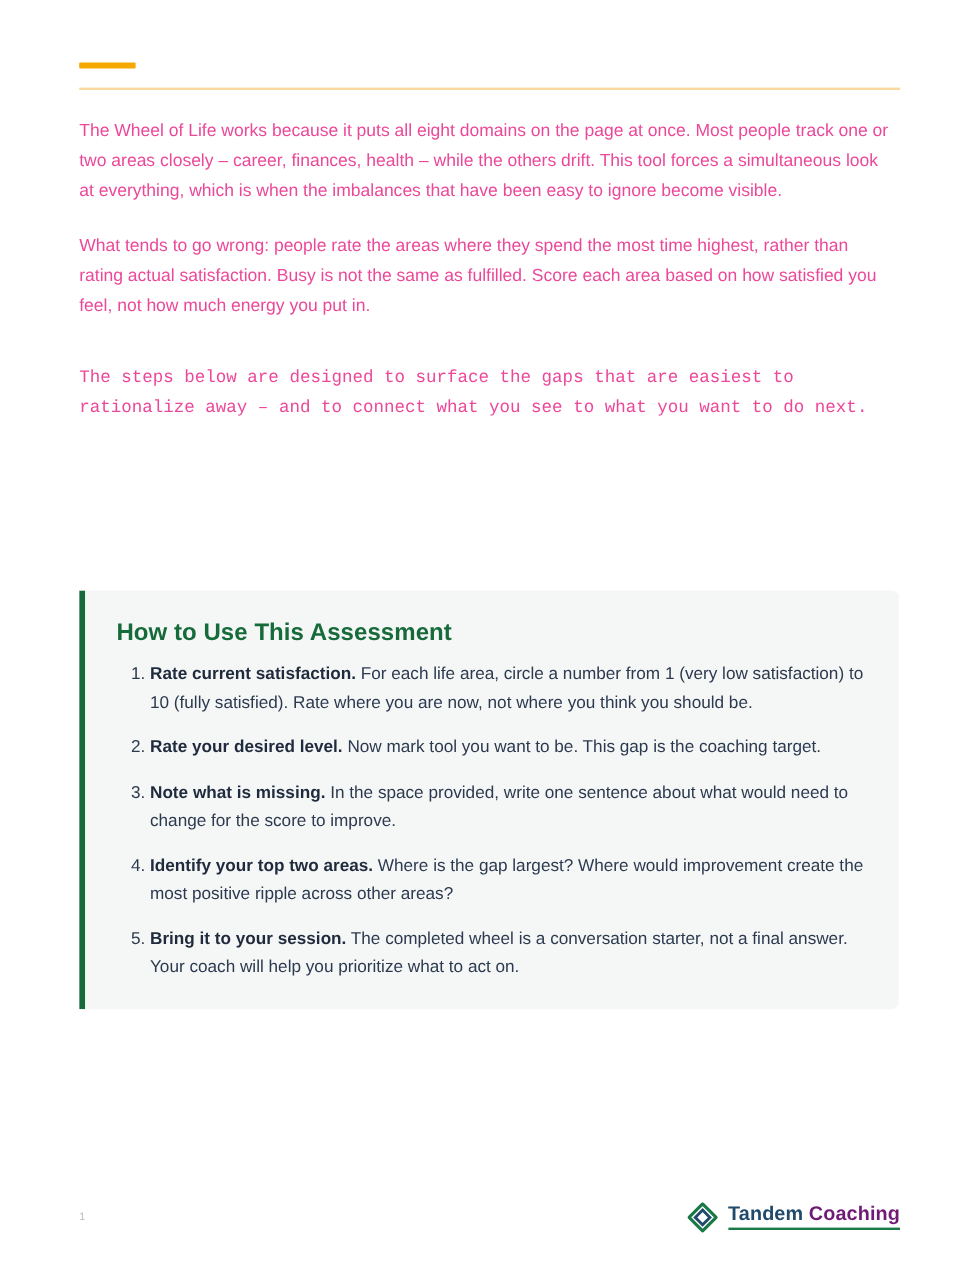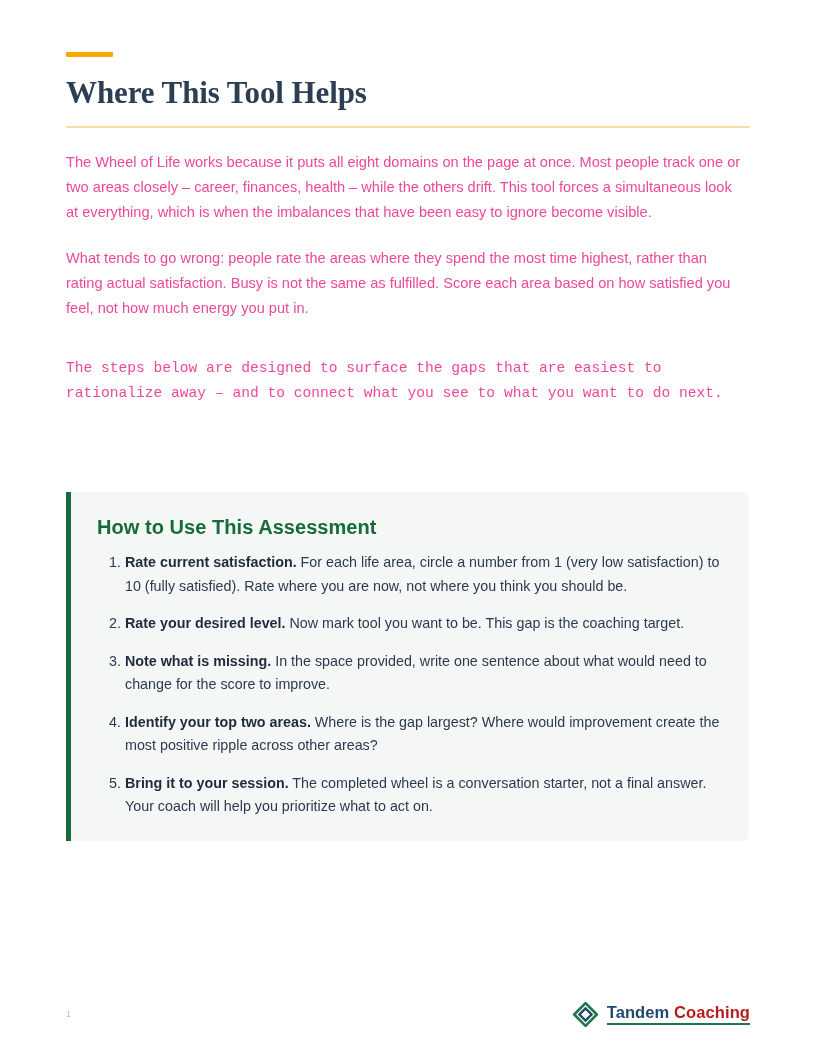--- a/index.html
+++ b/index.html
@@ -141,32 +141,31 @@
   .logo-wordmark {
     font-size: 16.5px;
     font-weight: bold;
     letter-spacing: 0.1px;
     line-height: 1;
     border-bottom: 2px solid #1a7a47;
     padding-bottom: 2px;
     white-space: nowrap;
   }
   .logo-word-1 { color: #1f4a6b; }
-  .logo-word-2 { color: #b91c1c; }
+  .logo-word-2 { color: #701a75; }
 </style>
 </head>
 <body>
 
 <div class="page">
 
   <div class="content">
 
     <div class="accent-bar"></div>
 
-    <h1 class="page-title">Where This Tool Helps</h1>
 
     <div class="title-rule"></div>
 
     <div class="body-copy">
       <p>The Wheel of Life works because it puts all eight domains on the page at once. Most people track one or two areas closely – career, finances, health – while the others drift. This tool forces a simultaneous look at everything, which is when the imbalances that have been easy to ignore become visible.</p>
       <p class="tight-gap">What tends to go wrong: people rate the areas where they spend the most time highest, rather than rating actual satisfaction. Busy is not the same as fulfilled. Score each area based on how satisfied you feel, not how much energy you put in.</p>
       <p class="lead-in">The steps below are designed to surface the gaps that are easiest to rationalize away – and to connect what you see to what you want to do next.</p>
     </div>
 
   </div>

